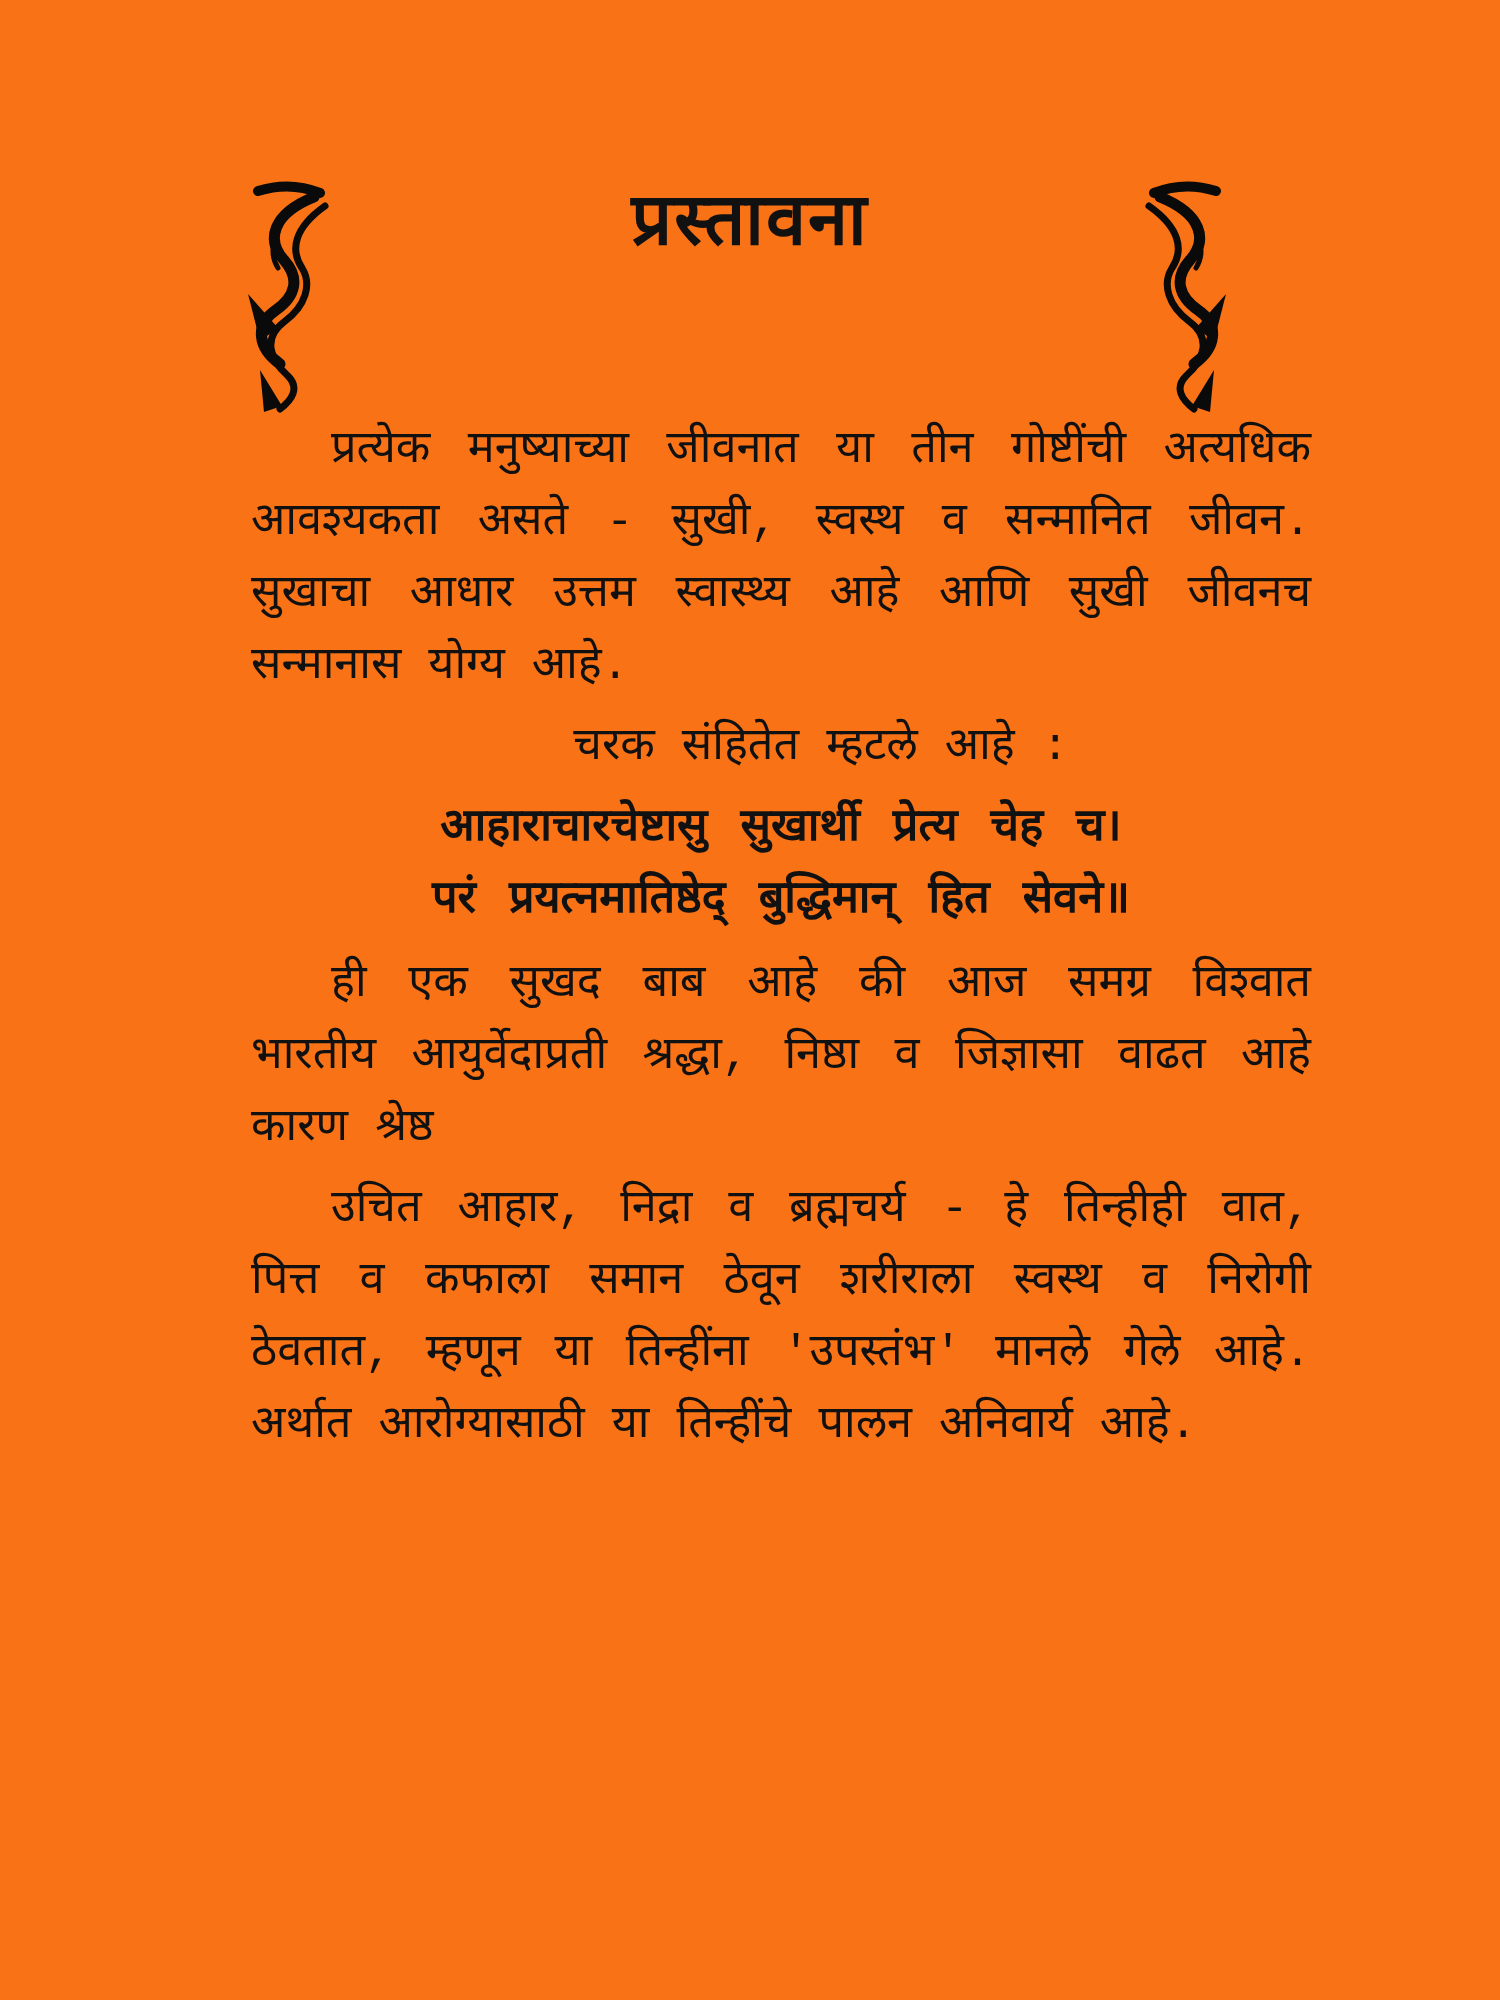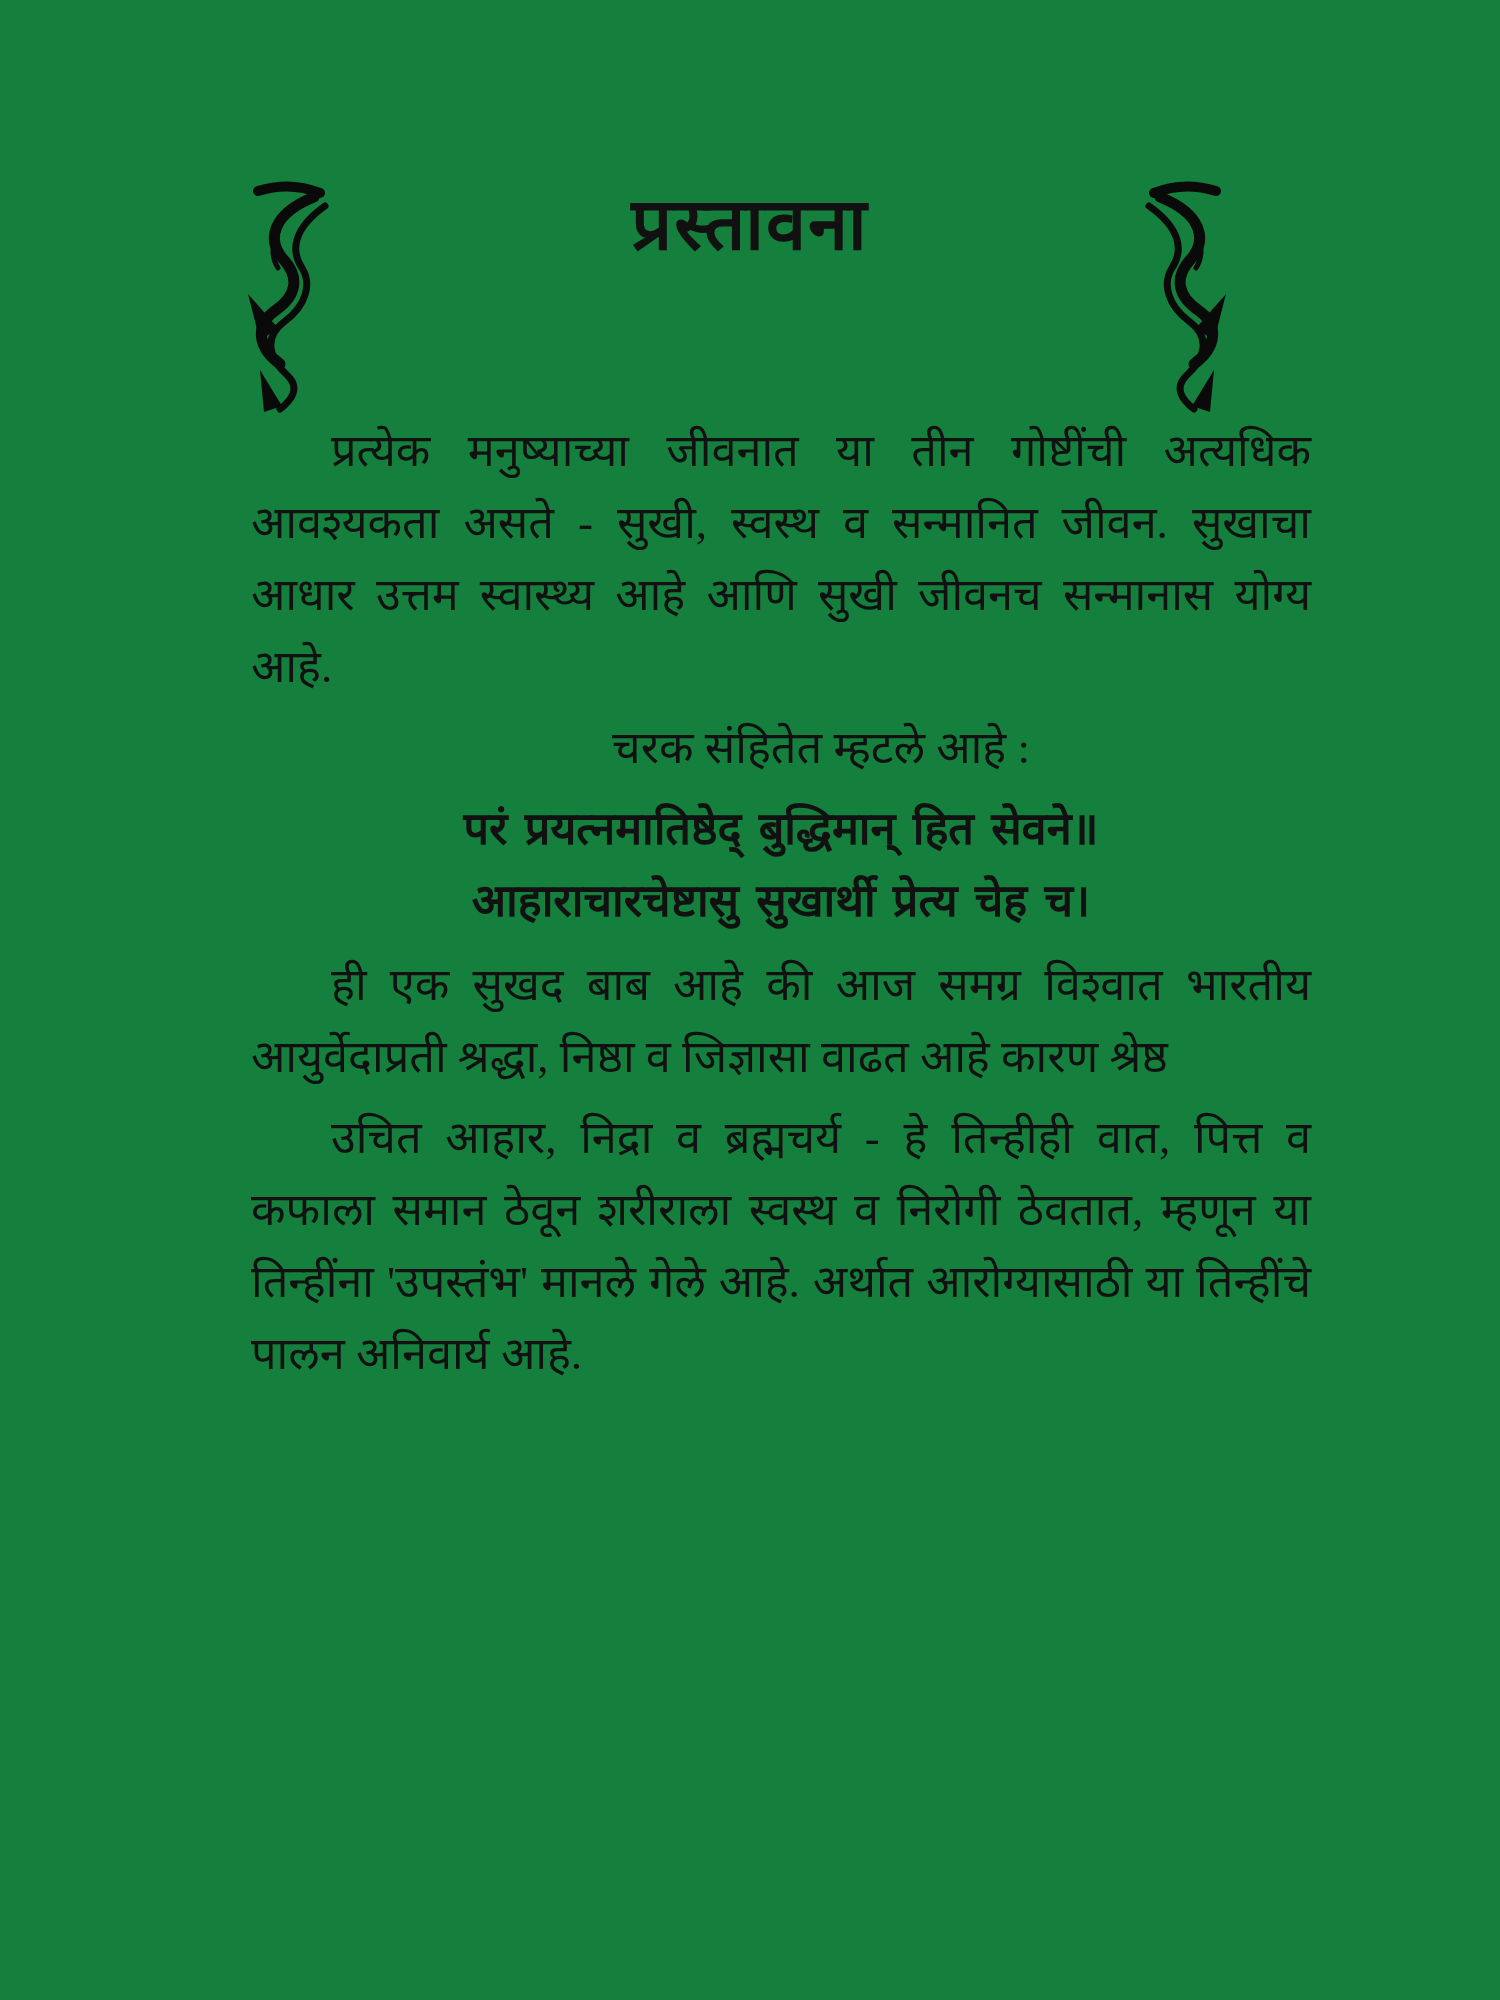--- a/index.html
+++ b/index.html
@@ -5,23 +5,23 @@
   html, body {
     margin: 0;
     padding: 0;
     background: #e8e8e8;
   }
   .page {
     position: relative;
     width: 1500px;
     height: 2000px;
     margin: 0 auto;
-    background: #15803d;
+    background: #f97316;
     color: #111111;
-    font-family: Liberation Serif, serif;
+    font-family: Liberation Mono, monospace;
     overflow: hidden;
   }
   .header {
     position: absolute;
     top: 178px;
     left: 0;
     width: 100%;
     height: 240px;
   }
   .page-title {
@@ -111,20 +111,20 @@
         </g>
       </svg>
     </div>
 
   </div>
 
   <div class="text-block">
     <p>प्रत्येक मनुष्याच्या जीवनात या तीन गोष्टींची अत्यधिक आवश्यकता असते - सुखी, स्वस्थ व सन्मानित जीवन. सुखाचा आधार उत्तम स्वास्थ्य आहे आणि सुखी जीवनच सन्मानास योग्य आहे.</p>
     <p class="quote-intro">चरक संहितेत म्हटले आहे :</p>
     <p class="verse">
+      <span class="verse-line">आहाराचारचेष्टासु सुखार्थी प्रेत्य चेह च।</span>
       <span class="verse-line">परं प्रयत्नमातिष्ठेद् बुद्धिमान् हित सेवने॥</span>
-      <span class="verse-line">आहाराचारचेष्टासु सुखार्थी प्रेत्य चेह च।</span>
     </p>
     <p>ही एक सुखद बाब आहे की आज समग्र विश्वात भारतीय आयुर्वेदाप्रती श्रद्धा, निष्ठा व जिज्ञासा वाढत आहे कारण श्रेष्ठ</p>
     <p>उचित आहार, निद्रा व ब्रह्मचर्य - हे तिन्हीही वात, पित्त व कफाला समान ठेवून शरीराला स्वस्थ व निरोगी ठेवतात, म्हणून या तिन्हींना 'उपस्तंभ' मानले गेले आहे. अर्थात आरोग्यासाठी या तिन्हींचे पालन अनिवार्य आहे.</p>
   </div>
 
 </div>
 
 </body></html>

